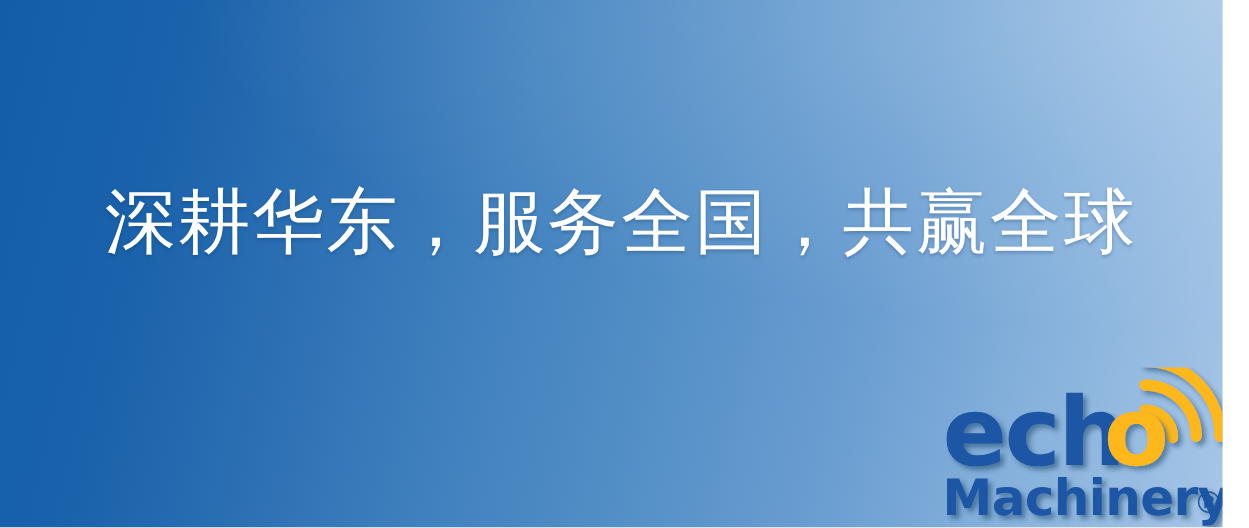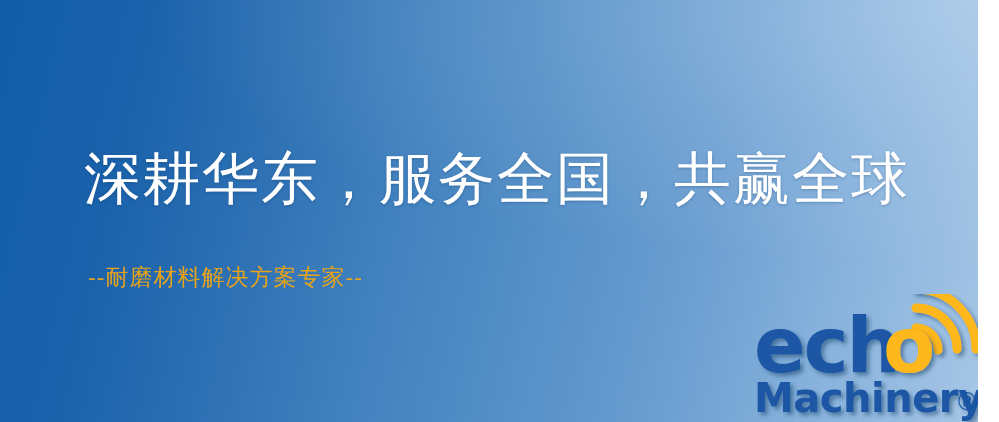--- a/index.html
+++ b/index.html
@@ -77,21 +77,20 @@
   }
   .logo svg { display: block; }
 </style>
 </head>
 <body>
 
 <div id="banner">
 
   <div class="headline">深耕华东，服务全国，共赢全球</div>
 
-  <div class="subtitle">--耐磨材料解决方案专家--</div>
 
   <div class="logo">
     <svg width="253" height="128" viewBox="0 0 253 128" xmlns="http://www.w3.org/2000/svg">
       <defs>
         <filter id="ds" x="-20%" y="-20%" width="150%" height="150%">
           <feDropShadow dx="3" dy="3" stdDeviation="2.2" flood-color="#0d2f55" flood-opacity="0.45"></feDropShadow>
         </filter>
       </defs>
 
       <g filter="url(#ds)">

